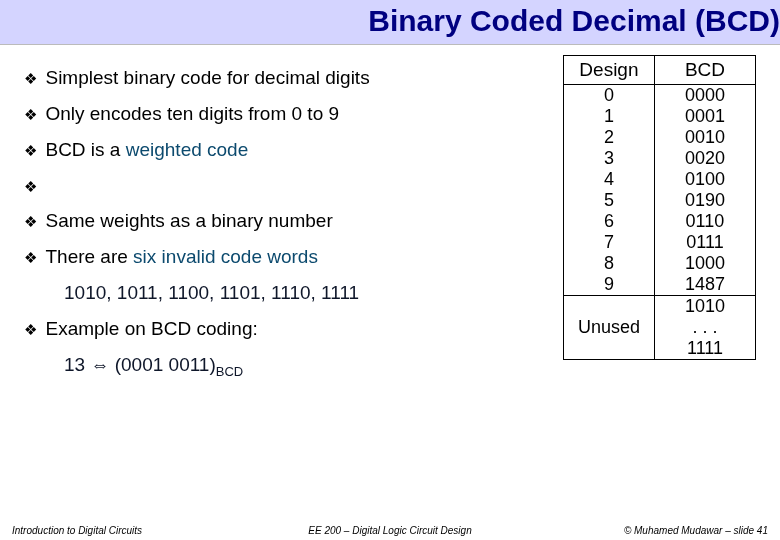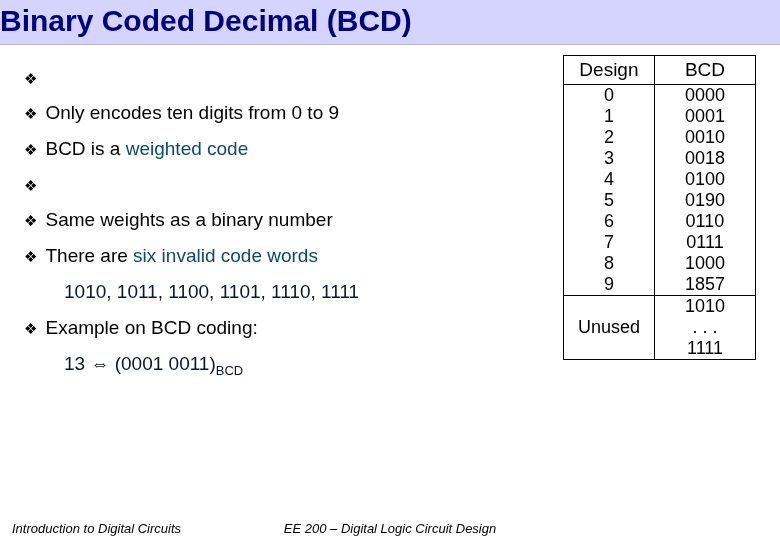--- a/index.html
+++ b/index.html
@@ -7,21 +7,21 @@
     padding: 0;
     width: 780px;
     height: 540px;
     font-family: Arial, sans-serif;
     background: #fff;
     position: relative;
     overflow: hidden;
   }
   .title-bar {
     background: #d4d4ff;
-    text-align: left;
+    text-align: right;
     padding: 4px 0 6px 0;
     font-family: "Comic Sans MS", cursive, sans-serif;
     font-size: 30px;
     font-weight: bold;
     color: #000080;
     border-bottom: 1px solid #bbb;
   }
   .content {
     display: flex;
     padding: 8px 24px 0 24px;
@@ -79,40 +79,41 @@
   }
   .footer {
     position: absolute;
     bottom: 4px;
     left: 0;
     right: 0;
     display: flex;
     justify-content: space-between;
     font-family: "Comic Sans MS", cursive, sans-serif;
     font-style: italic;
-    font-size: 13px;
+    font-size: 10px;
     padding: 0 12px;
     color: #000;
   }
   .footer .center {
     position: absolute;
     left: 50%;
     transform: translateX(-50%);
   }
 </style>
 </head>
 <body>
 
 <div class="title-bar">Binary Coded Decimal (BCD)</div>
 
 <div class="content">
   <div class="bullets">
 
     <div class="bullet-item">
       <span class="bullet-icon">❖</span>
+      <span>Simplest binary code for decimal digits</span>
     </div>
 
     <div class="bullet-item">
       <span class="bullet-icon">❖</span>
       <span>Only encodes ten digits from 0 to 9</span>
     </div>
 
     <div class="bullet-item">
       <span class="bullet-icon">❖</span>
       <span>
@@ -166,27 +167,27 @@
           <div>5</div>
           <div>6</div>
           <div>7</div>
           <div>8</div>
           <div>9</div>
         </td>
         <td rowspan="10" style="padding:0 30px;">
           <div>0000</div>
           <div>0001</div>
           <div>0010</div>
-          <div>0018</div>
+          <div>0020</div>
           <div>0100</div>
           <div>0190</div>
           <div>0110</div>
           <div>0111</div>
           <div>1000</div>
-          <div>1857</div>
+          <div>1487</div>
         </td>
       </tr>
       <tr></tr>
           <tr></tr>
           <tr></tr>
           <tr></tr>
           <tr></tr>
           <tr></tr>
           <tr></tr>
           <tr></tr>
@@ -200,13 +201,14 @@
         </td>
       </tr>
     </tbody>
       </table>
   </div>
 </div>
 
 <div class="footer">
   <span>Introduction to Digital Circuits</span>
   <span class="center">EE 200 – Digital Logic Circuit Design</span>
+  <span>© Muhamed Mudawar – slide 41</span>
 </div>
 
 </body></html>

